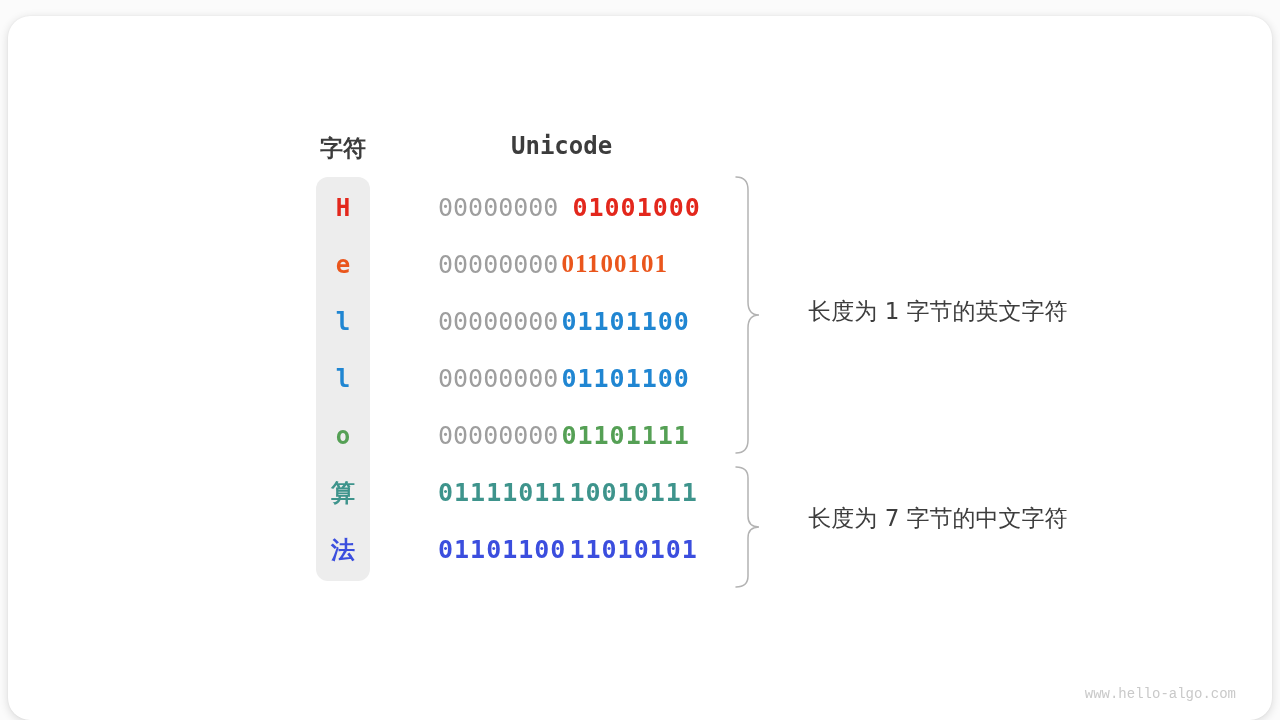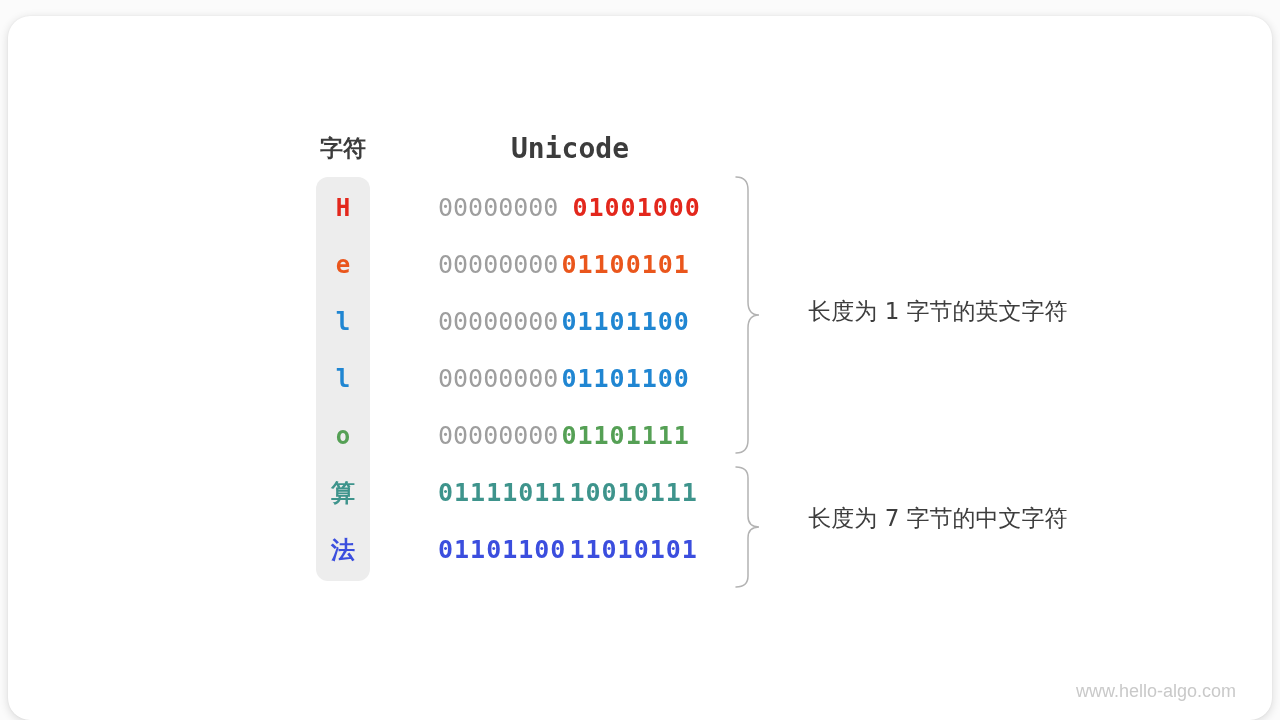--- a/index.html
+++ b/index.html
@@ -5,21 +5,21 @@
   * { margin:0; padding:0; box-sizing:border-box; }
   html,body { width:1280px; height:720px; background:#fbfbfb; font-family:"DejaVu Sans", "Liberation Sans", sans-serif; }
   .card {
     position:absolute; left:8px; top:16px; width:1264px; height:704px;
     background:#ffffff; border-radius:22px;
     box-shadow:0 2px 10px rgba(0,0,0,0.14), 0 0 2px rgba(0,0,0,0.06);
     overflow:hidden;
   }
   .col-header { position:absolute; color:#3c3c3c; font-weight:bold; }
   .char-header { left:308px; top:117px; width:54px; text-align:center; font-size:23px; }
-  .unicode-header { left:503px; top:116px; font-size:28px; font-family:"DejaVu Sans Mono", "Liberation Mono", monospace; }
+  .unicode-header { left:503px; top:116px; font-size:24px; font-family:"DejaVu Sans Mono", "Liberation Mono", monospace; }
   .char-col-bg {
     position:absolute; left:308px; top:161px; width:54px; height:404px;
     background:#ededed; border-radius:12px;
   }
   .rows { position:absolute; left:0; top:163px; width:100%; }
   .row { height:57px; display:flex; align-items:center; }
   .char-cell {
     margin-left:308px; width:54px; text-align:center;
     font-family:"DejaVu Sans Mono", "Liberation Mono", monospace;
     font-weight:bold; font-size:24px; position:relative; z-index:2;
@@ -37,22 +37,22 @@
   .brace-1 { top:160px; }
   .brace-2 { top:450px; }
   .annotation {
     position:absolute; left:755px; width:350px; text-align:center;
     color:#3d3d3d; font-size:23px; line-height:31px;
   }
   .annotation-1 { top:280px;text-align:center; }
   .annotation-2 { top:487px; }
   .watermark {
     position:absolute; right:36px; bottom:18px;
-    font-family:Liberation Sans, sans-serif;
-    font-size:18px; color:#c9c9c9;
+    font-family:Liberation Mono, monospace;
+    font-size:14px; color:#c9c9c9;
   }
 </style>
 </head>
 <body>
 
 <div class="card">
 
   <div class="col-header char-header">字符</div>
   <div class="col-header unicode-header">Unicode</div>
 
@@ -63,21 +63,21 @@
       <div class="char-cell" style="color: rgb(227, 39, 28);">H</div>
       <div class="binary">
         <span class="b1" style="color: rgb(158, 158, 158);">00000000</span>
         <span class="b2" style="color: rgb(227, 39, 28); margin-left: 11px;">01001000</span>
       </div>
     </div>
     <div class="row">
       <div class="char-cell" style="color: rgb(234, 86, 28);">e</div>
       <div class="binary">
         <span class="b1" style="color: rgb(158, 158, 158);">00000000</span>
-        <span class="b2" style="color: rgb(234, 86, 28);">01100101</span>
+        <span class="b2" style="color: rgb(234, 86, 28); font-family: Liberation Serif, serif;">01100101</span>
       </div>
     </div>
     <div class="row">
       <div class="char-cell" style="color: rgb(32, 134, 210);">l</div>
       <div class="binary">
         <span class="b1" style="color: rgb(158, 158, 158);">00000000</span>
         <span class="b2" style="color: rgb(32, 134, 210);">01101100</span>
       </div>
     </div>
     <div class="row">

